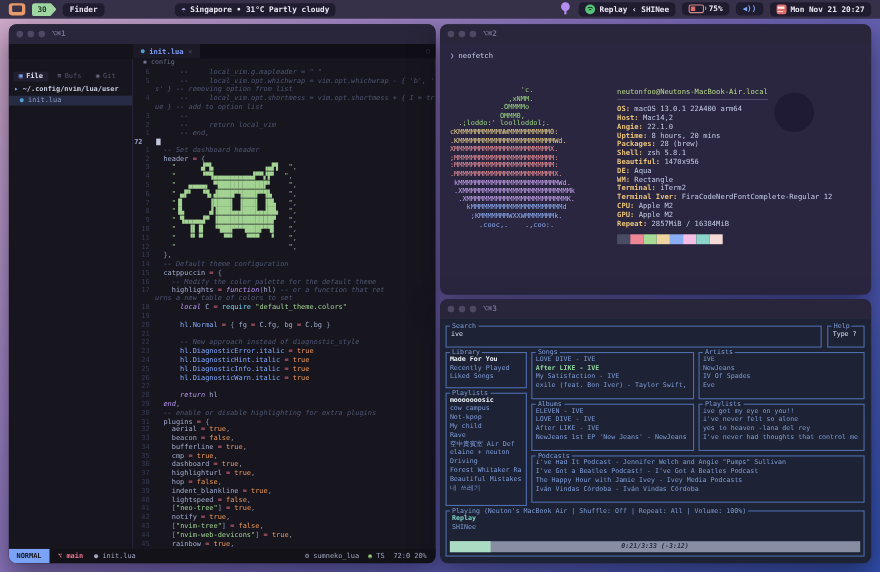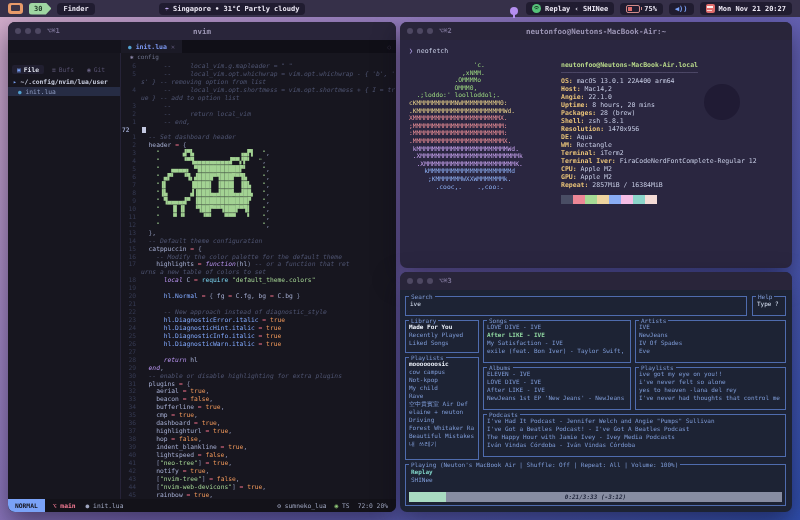--- a/index.html
+++ b/index.html
@@ -22,21 +22,21 @@
   .spot::after{content:"";position:absolute;inset:2px;border-top:1px solid #1c3a27;border-radius:50%}
   .spot::before{content:"";position:absolute;inset:4px 3px 2px 3px;border-top:1px solid #1c3a27;border-radius:50%}
   .batt{width:12px;height:6px;border:1px solid #cf8a8a;border-radius:2px;position:relative;flex:none}
   .batt::before{content:"";position:absolute;left:1px;top:1px;bottom:1px;width:32%;background:#e06c6c}
   .batt::after{content:"";position:absolute;right:-3px;top:1px;width:1.5px;height:3px;background:#cf8a8a}
   .spk{color:#7aa2f7;font-size:7px}
   .cal{width:9px;height:9px;background:#e06c6c;border-radius:2px;position:relative;flex:none}
   .cal::before{content:"";position:absolute;left:1.5px;right:1.5px;top:2px;height:1.5px;background:#fff;opacity:.9}
   .cal::after{content:"";position:absolute;left:1.5px;right:3px;top:5.5px;height:1px;background:#fff;opacity:.7}
   .sp-weather{margin-left:58px}
-  .mb-right{margin-left:auto;display:flex;align-items:flex-end;gap:6px}
+  .mb-right{margin-left:auto;display:flex;align-items:flex-start;gap:6px}
   
   .window{position:absolute;border-radius:7px;box-shadow:0 10px 26px rgba(12,8,24,.5);overflow:hidden}
   .titlebar{height:18px;background:#29253a;display:flex;align-items:center;padding:0 7px;position:relative;flex:none}
   .dots{display:flex;gap:4px;margin-right:6px}
   .dots span{width:6px;height:6px;border-radius:50%;background:#4e4862;display:inline-block}
   .tb-shortcut{color:#776f92;font-size:7px;font-weight:bold}
   .tb-title{position:absolute;left:60px;right:60px;text-align:center;color:#9d96b5;font-size:7.5px;font-weight:bold;
             overflow:hidden;white-space:nowrap}
   
   #nvim{left:8px;top:22px;width:388px;height:490px;background:#17161f;display:flex;flex-direction:column}
@@ -76,27 +76,27 @@
   .blockcursor{display:inline-block;width:4px;height:6.5px;background:#c3c8e0;vertical-align:middle}
   .statusline{height:13px;background:#131219;display:flex;align-items:center;font-size:6.3px;color:#9fa6c0;flex:none}
   .mode{background:#7aa2f7;color:#15141c;font-weight:bold;padding:0 7px;height:100%;display:flex;align-items:center}
   .branch{color:#f27a93;font-weight:bold;margin-left:8px}
   .slfile{margin-left:10px}
   .sl-right{margin-left:auto;display:flex;gap:8px;padding-right:8px;align-items:center}
   .ts-dot{color:#9ad77f}
   
   #term{left:400px;top:22px;width:392px;height:246px;background:#2a2640;display:flex;flex-direction:column}
   .term-body{position:relative;flex:1;padding:7px 9px;font-size:6.5px;line-height:8px;color:#c6cce4;overflow:hidden}
-  .prompt-row{margin-bottom:6px}
+  .prompt-row{margin-bottom:24px}
   .prompt{color:#9d8fd0;font-weight:bold}
   .neo{display:flex}
   .art{white-space:pre;width:152px;flex:none;font-size:6.3px;line-height:7.6px}
   .al.g{color:#9ad77f}.al.y{color:#e8d08a}.al.r{color:#ef9198}.al.m{color:#c8a4f0}.al.b{color:#8caef2}
   .nfi{min-width:0}
-  .nf-host{color:#b8d98a;font-weight:bold}
+  .nf-host{color:#b8d98a;font-weight:normal}
   .nf-sep{color:#6b6587}
   .il{white-space:nowrap}
   .ik{color:#e8c278;font-weight:bold}
   .iv{color:#c6cce4}
   .palette{margin-top:6px}
   .sw{display:inline-block;width:12px;height:9px}
   .decor-circle{position:absolute;right:52px;top:44px;width:36px;height:36px;border-radius:50%;background:#171229;opacity:.55}
   
   #spt{left:400px;top:272px;width:392px;height:240px;background:#1d2334;display:flex;flex-direction:column}
   .spt-body{position:relative;flex:1;font-size:6px;color:#7f9cd8}
@@ -147,21 +147,20 @@
 </div>
 
 <div class="window" id="nvim">
   <div class="titlebar">
     <span class="dots">
         <span></span>
         <span></span>
         <span></span>
       </span>
     <span class="tb-shortcut">⌥⌘1</span>
-    <span class="tb-title">nvim</span>
   </div>
   <div class="nv-tabline">
     <span class="lpad"></span>
     <span class="nv-tab">
       <span class="fico">●</span>
       <span>init.lua</span>
       <span class="x">✕</span>
     </span>
     <span class="rdot">○</span>
   </div>
@@ -258,38 +257,37 @@
 </div>
 
 <div class="window" id="term">
   <div class="titlebar">
     <span class="dots">
         <span></span>
         <span></span>
         <span></span>
       </span>
     <span class="tb-shortcut">⌥⌘2</span>
-    <span class="tb-title">neutonfoo@Neutons-MacBook-Air:~</span>
   </div>
   <div class="term-body">
     <div class="decor-circle"></div>
     <div class="prompt-row"><span class="prompt">❯</span> <span>neofetch</span></div>
     <div class="neo">
       <div class="art"><div class="al g">                 'c.</div><div class="al g">              ,xNMM.</div><div class="al g">            .OMMMMo</div><div class="al g">            OMMM0,</div><div class="al g">  .;loddo:' loolloddol;.</div><div class="al y">cKMMMMMMMMMMNWMMMMMMMMMM0:</div><div class="al y">.KMMMMMMMMMMMMMMMMMMMMMMMWd.</div><div class="al r">XMMMMMMMMMMMMMMMMMMMMMMMX.</div><div class="al r">;MMMMMMMMMMMMMMMMMMMMMMMM:</div><div class="al r">:MMMMMMMMMMMMMMMMMMMMMMMM:</div><div class="al r">.MMMMMMMMMMMMMMMMMMMMMMMMX.</div><div class="al m"> kMMMMMMMMMMMMMMMMMMMMMMMMWd.</div><div class="al m"> .XMMMMMMMMMMMMMMMMMMMMMMMMMMk</div><div class="al m">  .XMMMMMMMMMMMMMMMMMMMMMMMMK.</div><div class="al b">    kMMMMMMMMMMMMMMMMMMMMMMd</div><div class="al b">     ;KMMMMMMMWXXWMMMMMMMk.</div><div class="al b">       .cooc,.    .,coo:.</div></div>
       <div class="nfi">
         <div class="nf-host">neutonfoo@Neutons-MacBook-Air.local</div>
         <div class="nf-sep">───────────────────────────────────</div>
         <div>
             <div class="il"><span class="ik">OS: </span><span class="iv">macOS 13.0.1 22A400 arm64</span></div>
             <div class="il"><span class="ik">Host: </span><span class="iv">Mac14,2</span></div>
             <div class="il"><span class="ik">Angie: </span><span class="iv">22.1.0</span></div>
             <div class="il"><span class="ik">Uptime: </span><span class="iv">8 hours, 20 mins</span></div>
             <div class="il"><span class="ik">Packages: </span><span class="iv">28 (brew)</span></div>
             <div class="il"><span class="ik">Shell: </span><span class="iv">zsh 5.8.1</span></div>
-            <div class="il"><span class="ik">Resolution: </span><span class="iv">1470x956</span></div>
+            <div class="il"><span class="ik">Beautiful: </span><span class="iv">1470x956</span></div>
             <div class="il"><span class="ik">DE: </span><span class="iv">Aqua</span></div>
             <div class="il"><span class="ik">WM: </span><span class="iv">Rectangle</span></div>
             <div class="il"><span class="ik">Terminal: </span><span class="iv">iTerm2</span></div>
             <div class="il"><span class="ik">Terminal Iver: </span><span class="iv">FiraCodeNerdFontComplete-Regular 12</span></div>
             <div class="il"><span class="ik">CPU: </span><span class="iv">Apple M2</span></div>
             <div class="il"><span class="ik">GPU: </span><span class="iv">Apple M2</span></div>
             <div class="il"><span class="ik">Repeat: </span><span class="iv">2857MiB / 16384MiB</span></div>
           </div>
         <div class="palette"><span class="sw" style="background: rgb(73, 77, 100);"></span><span class="sw" style="background: rgb(237, 135, 150);"></span><span class="sw" style="background: rgb(166, 218, 149);"></span><span class="sw" style="background: rgb(238, 212, 159);"></span><span class="sw" style="background: rgb(138, 173, 244);"></span><span class="sw" style="background: rgb(245, 189, 230);"></span><span class="sw" style="background: rgb(139, 213, 202);"></span><span class="sw" style="background: rgb(244, 219, 214);"></span></div>
       </div>

